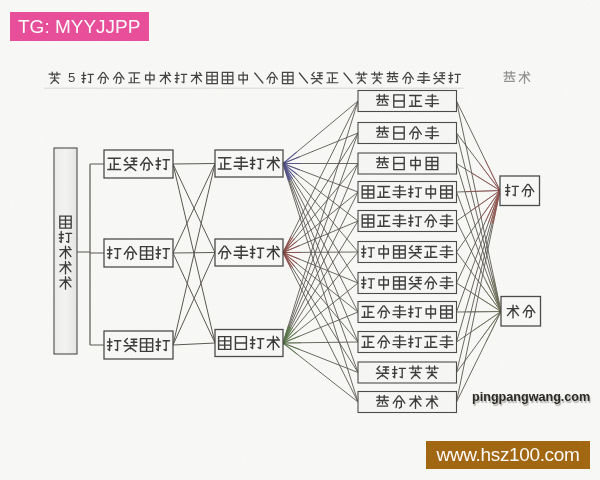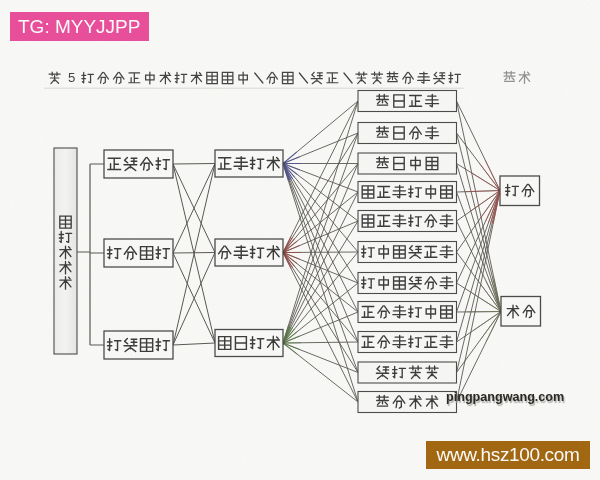--- a/index.html
+++ b/index.html
@@ -1,18 +1,18 @@
 <!DOCTYPE html>
 <html><head><meta charset="utf-8"><style>
 *{margin:0;padding:0;box-sizing:border-box}
 html,body{width:600px;height:480px;background:#fcfcfa;overflow:hidden;position:relative;
 font-family:"Liberation Sans",sans-serif}
 .tg{position:absolute;left:10px;top:12px;width:139px;height:29px;background:#ec4899;
 color:#fff;font-size:19px;line-height:29px;padding-left:8px}
-.wm{position:absolute;left:446px;top:390px;font-size:12.6px;font-weight:bold;color:#23201a;
+.wm{position:absolute;left:472px;top:390px;font-size:12.6px;font-weight:bold;color:#23201a;
 text-shadow:1px 2px 1px rgba(150,150,150,.75);letter-spacing:0}
 .bt{position:absolute;left:426px;top:441px;width:164px;height:28px;background:#a16207;
 color:#fff;font-size:19px;letter-spacing:-0.35px;line-height:28px;text-align:center}
 .dg{position:absolute;left:0;top:0;width:600px;height:480px;filter:blur(0.25px)}
 </style></head><body>
 <div class="dg">
     <svg width="600" height="480" viewBox="0 0 600 480" style="position:absolute;left:0;top:0">
       <defs>
         <linearGradient id="gl" x1="0" y1="0" x2="1" y2="0">
           <stop offset="0" stop-color="#efefed"></stop>

